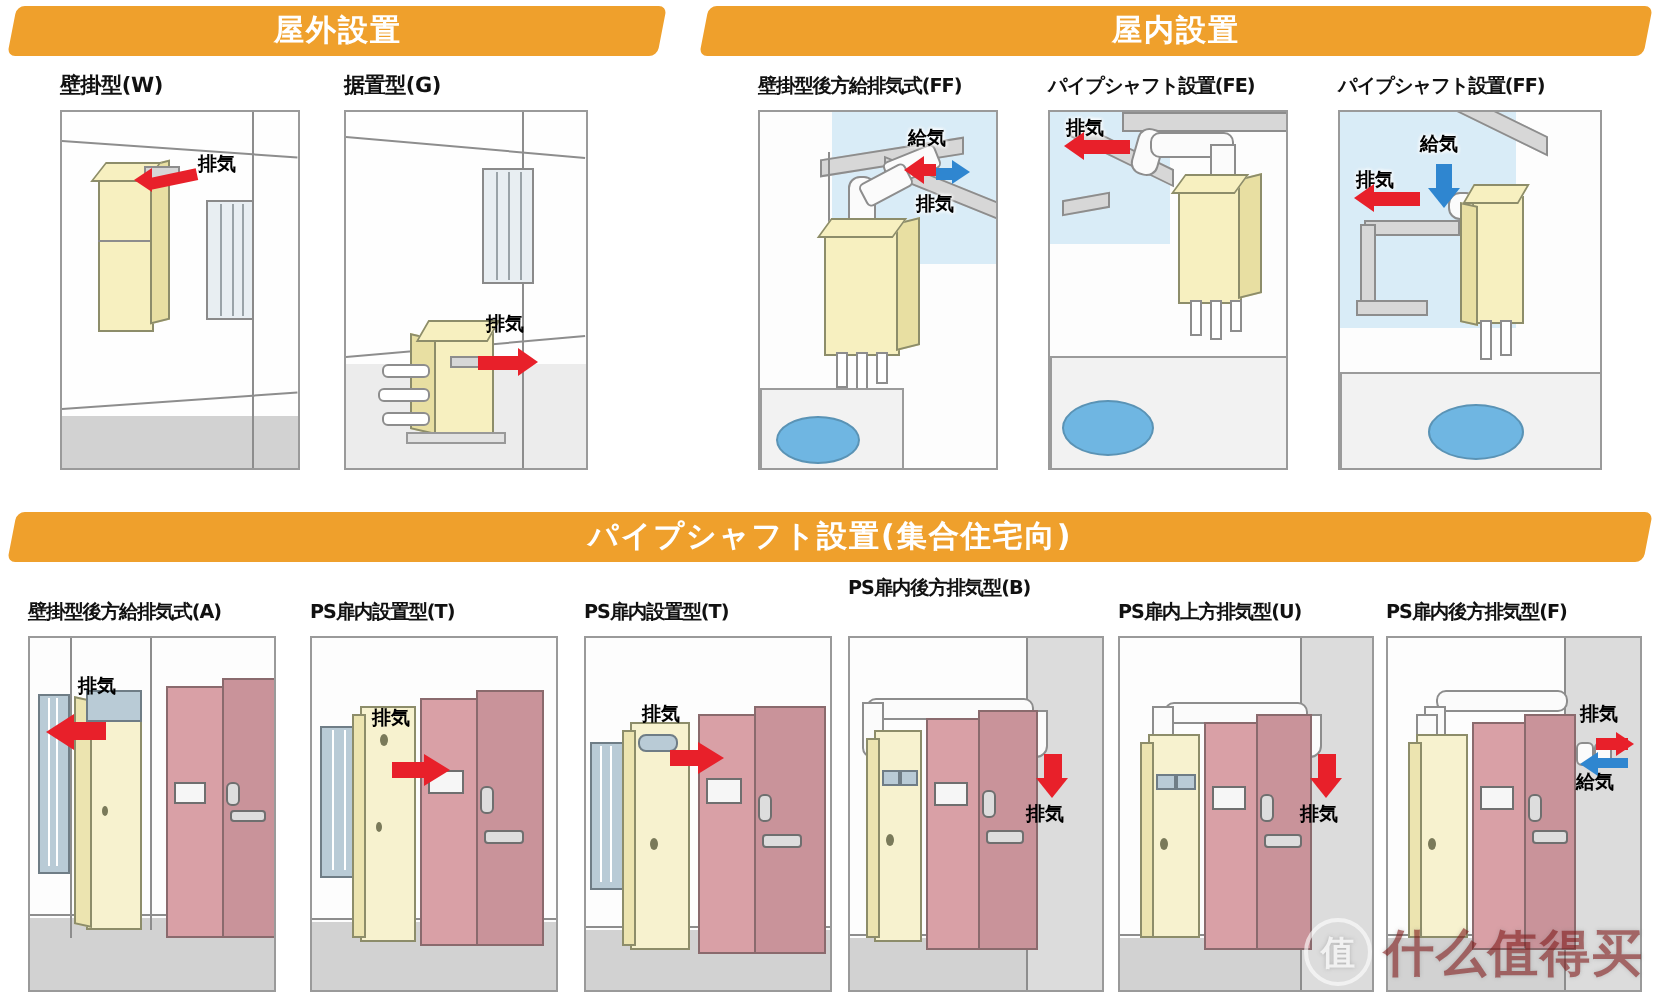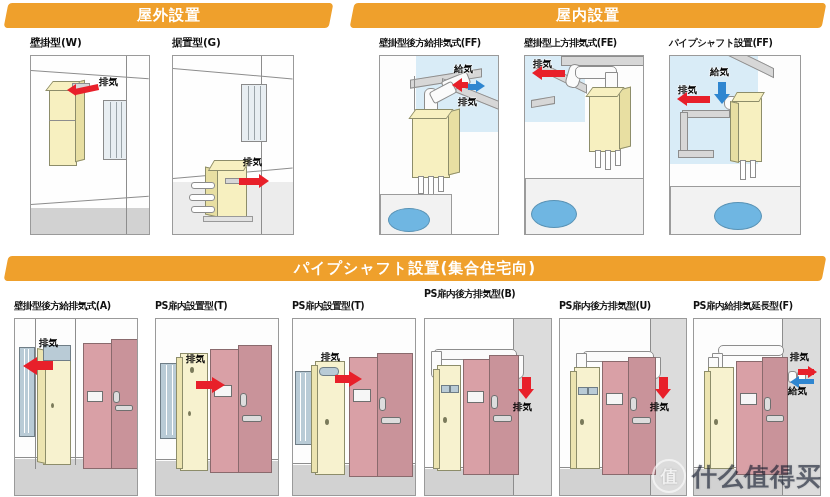--- a/index.html
+++ b/index.html
@@ -89,21 +89,21 @@
     opacity:.62;pointer-events:none;
   }
   .wm .badge{
     width:30px;height:30px;border-radius:50%;
     border:2px solid #fff;color:#fff;
     display:flex;align-items:center;justify-content:center;
     font-size:17px;font-weight:bold;
     text-shadow:0 0 2px rgba(120,120,120,.7);
   }
   .wm .wtxt{
-    color:#0f172a;font-size:25px;font-weight:bold;letter-spacing:1px;
+    color:#7f1d1d;font-size:25px;font-weight:bold;letter-spacing:1px;
     text-shadow:0 0 2px rgba(120,120,120,.55);
   }
 </style>
 </head>
 <body>
 
 <div class="sheet">
 
   <div class="banner" style="left:6px;top:3px;width:325px;">
     <span>屋外設置</span>
@@ -113,21 +113,21 @@
     <span>屋内設置</span>
   </div>
 
   <div class="banner" style="left:6px;top:256px;width:818px;">
     <span>パイプシャフト設置(集合住宅向)</span>
   </div>
 
   <div class="caption" style="left:30px;top:36px;">壁掛型(W)</div>
   <div class="caption" style="left:172px;top:36px;">据置型(G)</div>
   <div class="caption sm" style="left:379px;top:37px;">壁掛型後方給排気式(FF)</div>
-  <div class="caption sm" style="left:524px;top:37px;">壁掛型上方排気式(FE)</div>
+  <div class="caption sm" style="left:524px;top:37px;">パイプシャフト設置(FE)</div>
   <div class="caption sm" style="left:669px;top:37px;">パイプシャフト設置(FF)</div>
 
   <div class="panel" style="left:30px;top:55px;width:118px;height:178px;">
     <div class="inner">
       <div class="wall" style="left:0;top:0;right:0;bottom:0;background:#fefefe;"></div>
       <div class="ln" style="left:0;top:14px;width:118px;height:1px;transform:rotate(4deg);transform-origin:left;"></div>
       <div class="ln" style="left:0;top:148px;width:118px;height:1px;transform:rotate(-4deg);transform-origin:left;"></div>
       <div class="floorg" style="left:0;top:152px;width:118px;height:26px;"></div>
       <div class="ln" style="left:95px;top:0;width:1px;height:178px;"></div>
 
@@ -267,22 +267,22 @@
       <div class="tri-db" style="left:44px;top:38px;"></div>
       <div class="arrow-red" style="left:16px;top:40px;width:24px;height:7px;"></div>
       <div class="tri-l" style="left:7px;top:36px;"></div>
     </div>
   </div>
 
   <div class="caption sm" style="left:14px;top:300px;">壁掛型後方給排気式(A)</div>
   <div class="caption sm" style="left:155px;top:300px;">PS扉内設置型(T)</div>
   <div class="caption sm" style="left:292px;top:300px;">PS扉内設置型(T)</div>
   <div class="caption sm" style="left:424px;top:288px;">PS扉内後方排気型(B)</div>
-  <div class="caption sm" style="left:559px;top:300px;">PS扉内後方排気型(U)</div>
-  <div class="caption sm" style="left:693px;top:300px;">PS扉内給排気延長型(F)</div>
+  <div class="caption sm" style="left:559px;top:300px;">PS扉内上方排気型(U)</div>
+  <div class="caption sm" style="left:693px;top:300px;">PS扉内後方排気型(F)</div>
 
   <div class="panel" style="left:14px;top:318px;width:122px;height:176px;">
     <div class="inner">
       <div class="wall" style="inset:0;background:#fdfdfd;"></div>
       <div class="floorg" style="left:0;top:140px;width:122px;height:36px;"></div>
       <div class="ln" style="left:0;top:138px;width:122px;height:1px;"></div>
       <div class="ln" style="left:20px;top:0;width:1px;height:150px;"></div>
       <div class="ln" style="left:60px;top:0;width:1px;height:146px;"></div>
       <div class="grille" style="left:4px;top:28px;width:14px;height:88px;"></div>
       <div class="ln" style="left:9px;top:30px;width:1px;height:84px;background:#fff;"></div>

